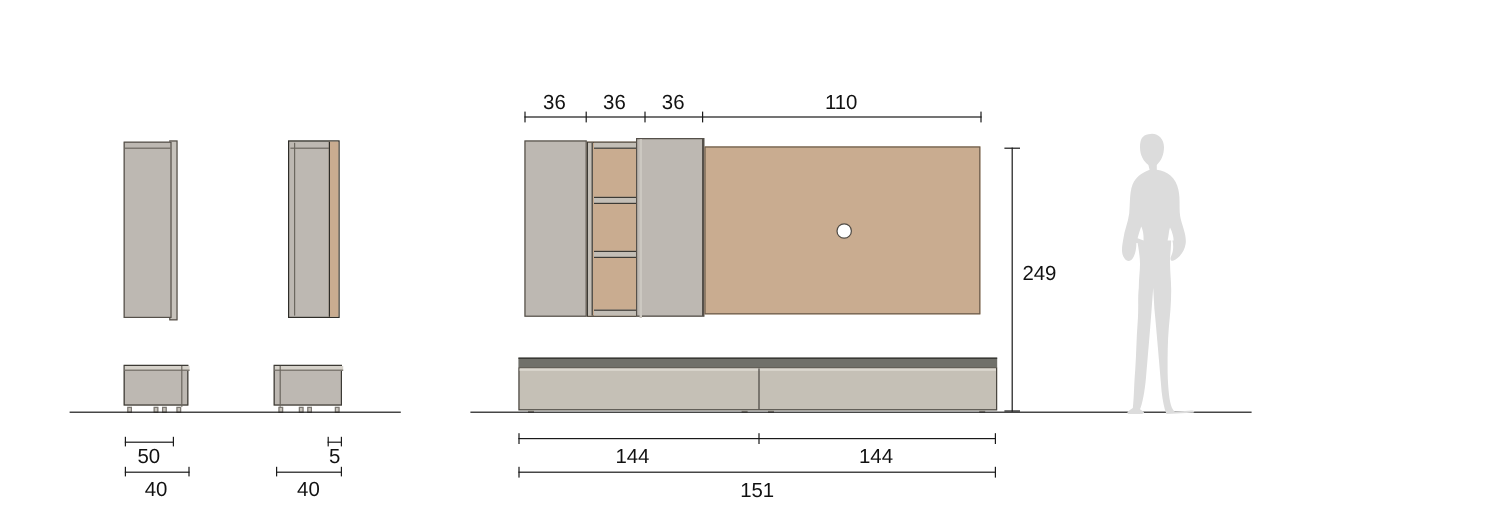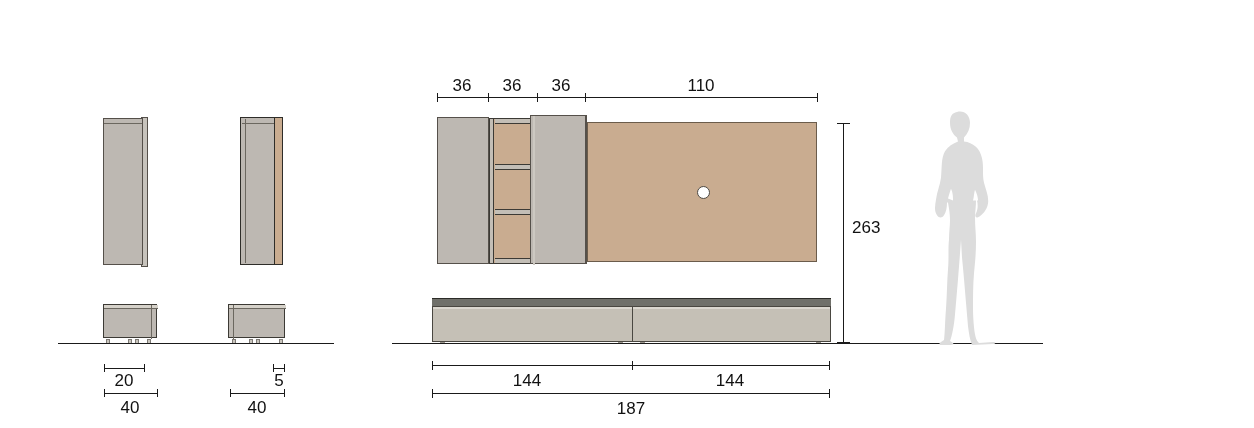--- a/index.html
+++ b/index.html
@@ -60,21 +60,21 @@
     <div class="foot" style="left:21px;top:35px;"></div>
     <div class="foot" style="left:28px;top:35px;"></div>
     <div class="foot" style="left:51px;top:35px;"></div>
   </div>
 
   <div class="ground" style="left:58px;top:343px;width:276px;"></div>
 
   <div class="hline" style="left:104px;top:368px;width:41px;"></div>
   <div class="tick-v" style="left:104px;top:364px;height:8px;"></div>
   <div class="tick-v" style="left:144px;top:364px;height:8px;"></div>
-  <div class="dim-label" style="left:124px;top:372px;">20</div>
+  <div class="dim-label" style="left:124px;top:372px;">50</div>
 
   <div class="hline" style="left:104px;top:393px;width:54px;"></div>
   <div class="tick-v" style="left:104px;top:389px;height:8px;"></div>
   <div class="tick-v" style="left:157px;top:389px;height:8px;"></div>
   <div class="dim-label" style="left:130px;top:399px;">40</div>
 
   <div class="hline" style="left:273px;top:368px;width:12px;"></div>
   <div class="tick-v" style="left:273px;top:364px;height:8px;"></div>
   <div class="tick-v" style="left:284px;top:364px;height:8px;"></div>
   <div class="dim-label" style="left:279px;top:372px;">5</div>
@@ -121,33 +121,33 @@
   <div class="bench-foot" style="left:440px;top:342px;"></div>
   <div class="bench-foot" style="left:618px;top:342px;"></div>
   <div class="bench-foot" style="left:640px;top:342px;"></div>
   <div class="bench-foot" style="left:816px;top:342px;"></div>
 
   <div class="ground" style="left:392px;top:343px;width:651px;"></div>
 
   <div class="vline" style="left:843px;top:123px;height:220px;"></div>
   <div class="tick-h" style="left:837px;top:123px;"></div>
   <div class="tick-h" style="left:837px;top:342px;"></div>
-  <div class="dim-label-left" style="left:852px;top:219px;">263</div>
+  <div class="dim-label-left" style="left:852px;top:219px;">249</div>
 
   <div class="hline" style="left:432px;top:365px;width:398px;"></div>
   <div class="tick-v" style="left:432px;top:361px;"></div>
   <div class="tick-v" style="left:632px;top:361px;"></div>
   <div class="tick-v" style="left:829px;top:361px;"></div>
   <div class="dim-label" style="left:527px;top:372px;">144</div>
   <div class="dim-label" style="left:730px;top:372px;">144</div>
 
   <div class="hline" style="left:432px;top:393px;width:398px;"></div>
   <div class="tick-v" style="left:432px;top:389px;"></div>
   <div class="tick-v" style="left:829px;top:389px;"></div>
-  <div class="dim-label" style="left:631px;top:400px;">187</div>
+  <div class="dim-label" style="left:631px;top:400px;">151</div>
 
   <svg class="abs" style="left:920px;top:110px;" width="100" height="236" viewBox="0 0 100 240" preserveAspectRatio="none">
     <path fill-rule="evenodd" style="fill:var(--silhouette);" d="
       M37 2 C44 0 50 5 50 13 C50 19 48 24 44 28 L44 32
       C53 33 60 39 62 49 C64 58 62 66 64 74 C66 82 69 88 68 95
       C67 102 62 107 58 109 C55 110 55 107 56 105 C58 101 58 96 57 92
       L56 92 C56 98 55 104 55 110 C55 118 56 126 56 134
       C56 146 55 156 54 166 C53 178 53 190 53 200 C53 212 54 222 55 228
       C56 233 57 235 59 237 L73 236 C76 236 76 238 73 238 L52 239
       C50 234 49 228 48 220 C47 208 46 196 45 184 C44 172 43 160 42 150

